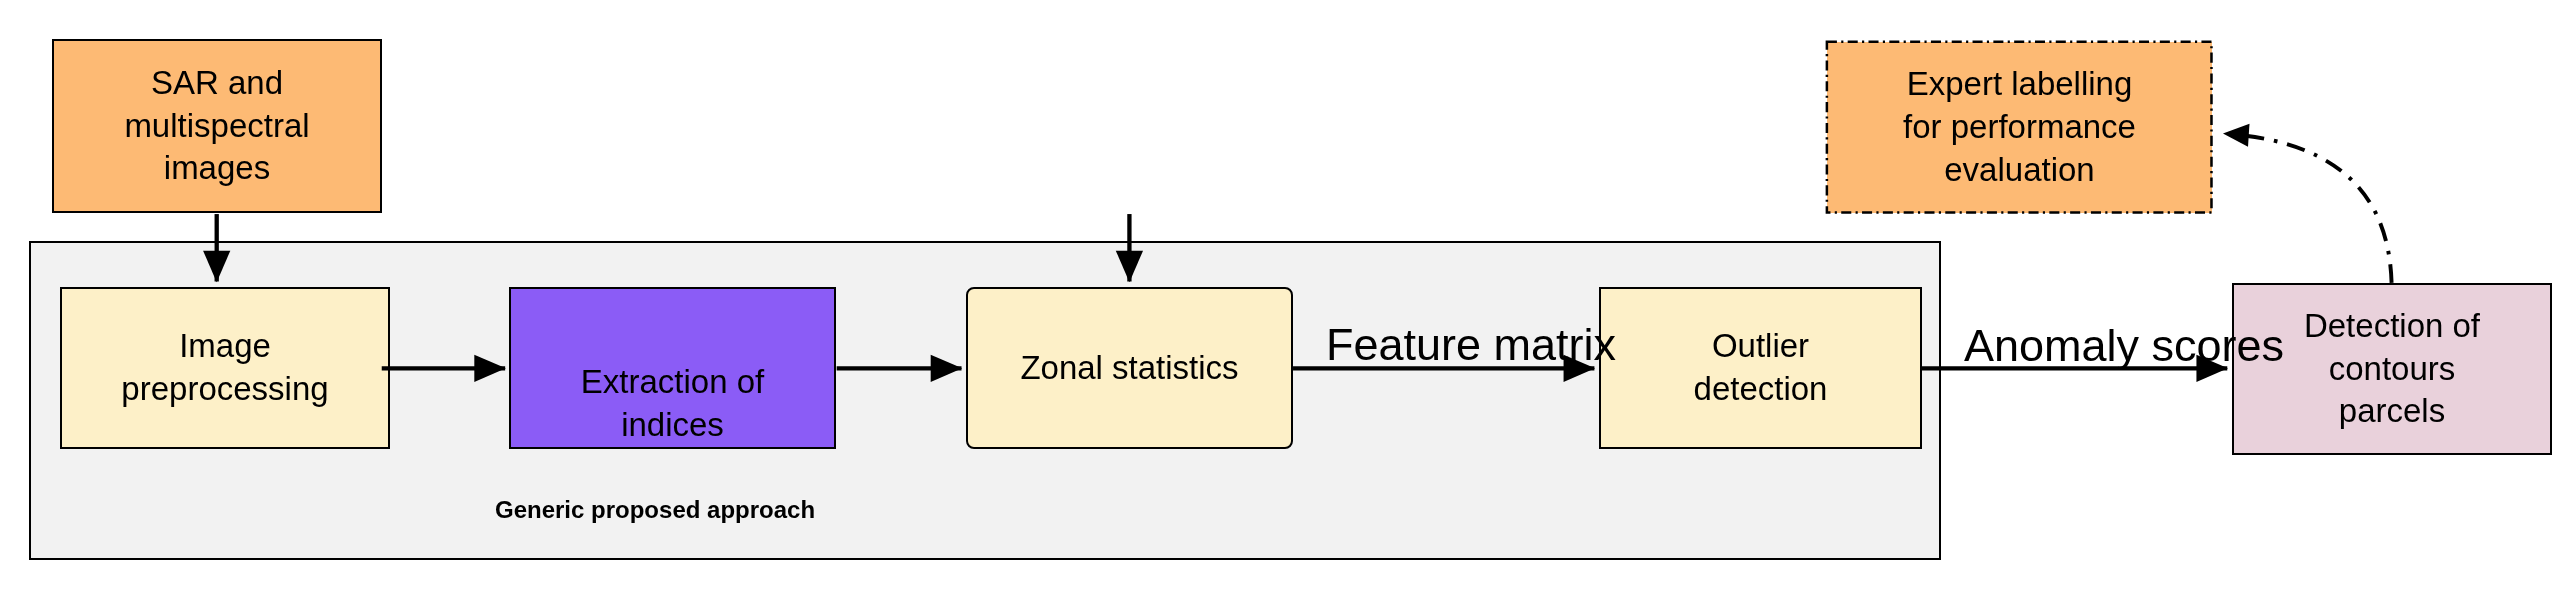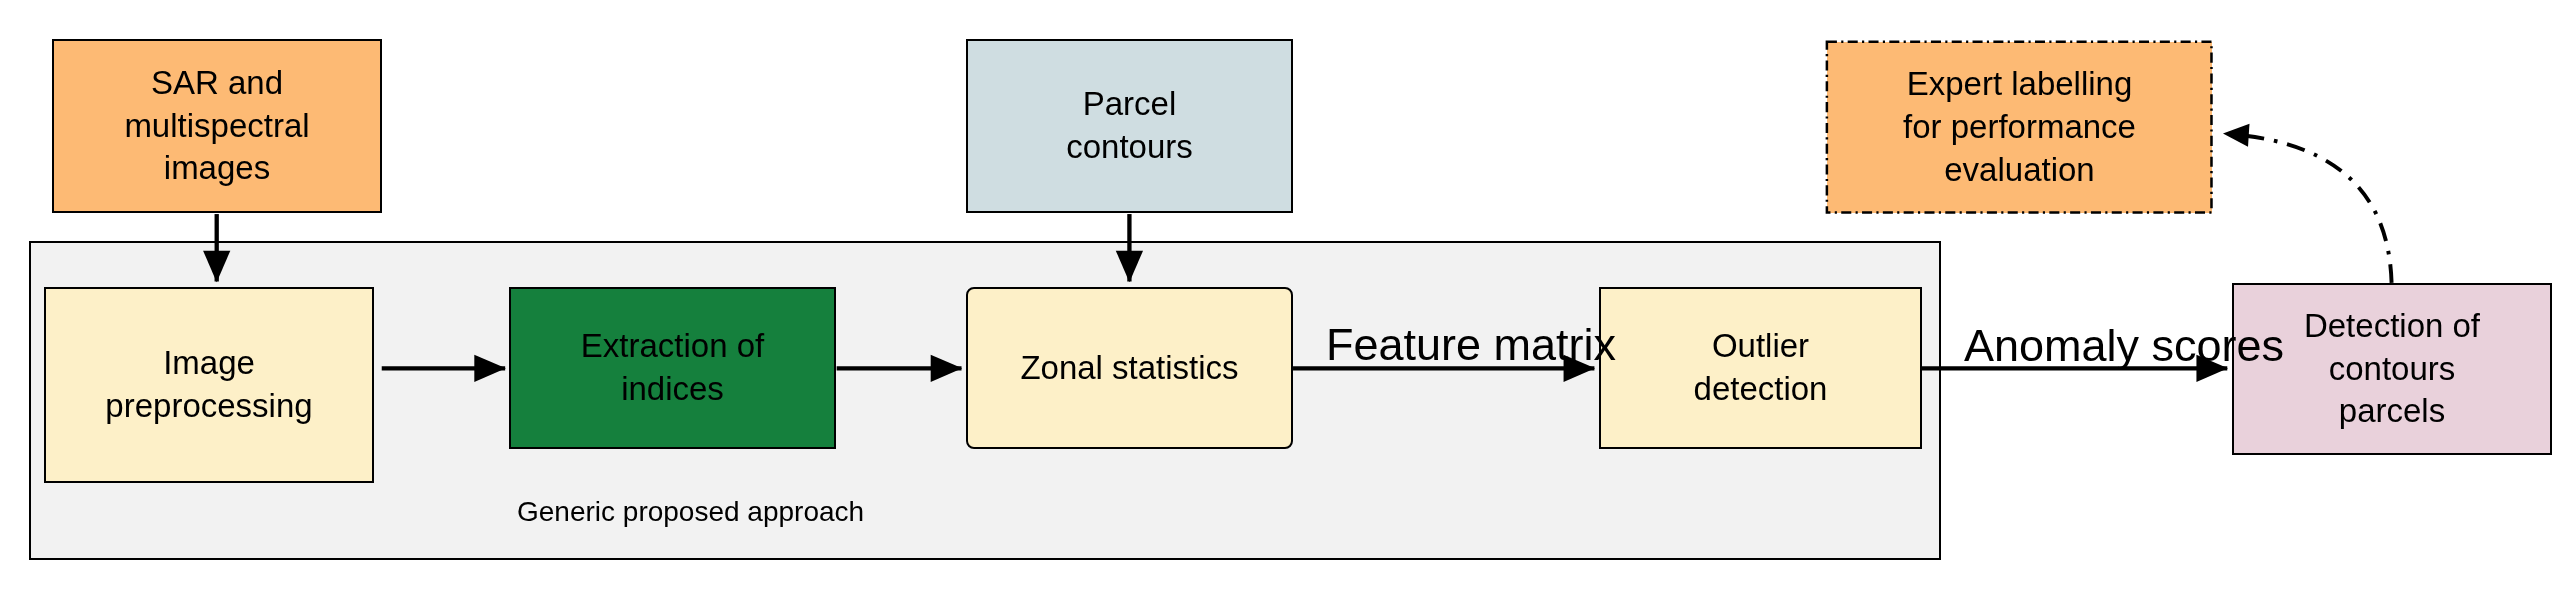--- a/index.html
+++ b/index.html
@@ -33,35 +33,35 @@
     font-size: 33px;
     line-height: 1.3;
     white-space: pre-line;
   }
   
   #node-sar     { left: 52px;   top: 39px;  width: 330px; height: 174px; }
   #node-parcel  { left: 966px; top: 39px;  width: 327px; height: 174px; }
   
   #node-expert  { left: 1827px; top: 42px;  width: 385px; height: 171px; border: none; }
   
-  #node-imgpre  { left: 44px;   top: 287px; width: 330px; height: 196px; }
+  #node-imgpre  { left: 60px;   top: 287px; width: 330px; height: 162px; }
   #node-extract { left: 509px;  top: 287px; width: 327px; height: 162px; }
   #node-zonal   { left: 966px; top: 287px; width: 327px; height: 162px; border-radius: 8px; }
   #node-outlier { left: 1599px; top: 287px; width: 323px; height: 162px; }
   #node-detect  { left: 2232px; top: 283px; width: 320px; height: 172px; }
 
   .edge-label {
     position: absolute;
     font-size: 45px;
     line-height: 1.1;
     white-space: nowrap;
   }
   #label-feature { left: 1326px; top: 320px; }
   #label-anomaly { left: 1964px; top: 321px; }
-  #label-caption { left: 517px;  top: 497px; font-size: 28px; }
+  #label-caption { left: 495px;  top: 497px; font-size: 24px; font-weight: bold; }
 
   svg.overlay {
     position: absolute;
     left: 0; top: 0;
     width: 2576px; height: 596px;
     pointer-events: none;
   }
 </style>
 </head>
 <body>
@@ -69,37 +69,33 @@
 <div class="canvas">
 
   <div class="container-box"></div>
 
   <div class="node" id="node-sar" style="background: #fdba74;">
     <span class="node-label">SAR and
 multispectral
 images</span>
   </div>
 
-  <div class="node" id="node-parcel" style="background: rgb(207, 221, 225);">
-    <span class="node-label">Parcel
-contours</span>
-  </div>
 
   <div class="node" id="node-expert" style="background: #fdba74;">
     <span class="node-label">Expert labelling
 for performance
 evaluation</span>
   </div>
 
   <div class="node" id="node-imgpre" style="background: rgb(253, 240, 200);">
     <span class="node-label">Image
 preprocessing</span>
   </div>
 
-  <div class="node" id="node-extract" style="background: #15803d;">
+  <div class="node" id="node-extract" style="background: #8b5cf6; align-items: flex-end;">
     <span class="node-label">Extraction of
 indices</span>
   </div>
 
   <div class="node" id="node-zonal" style="background: rgb(253, 240, 200);">
     <span class="node-label">Zonal statistics</span>
   </div>
 
   <div class="node" id="node-outlier" style="background: rgb(253, 240, 200); justify-content: center;">
     <span class="node-label">Outlier

